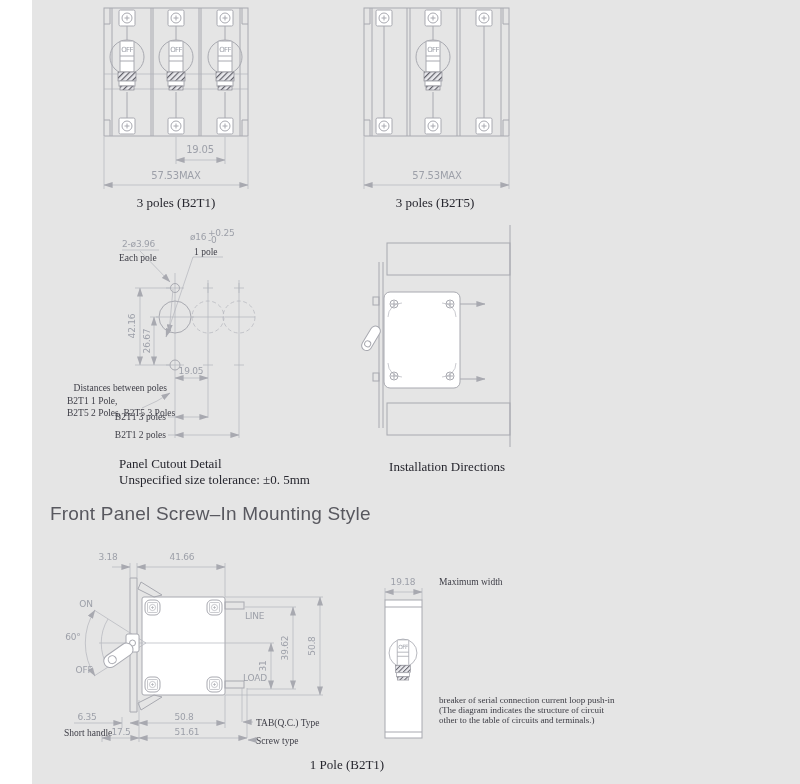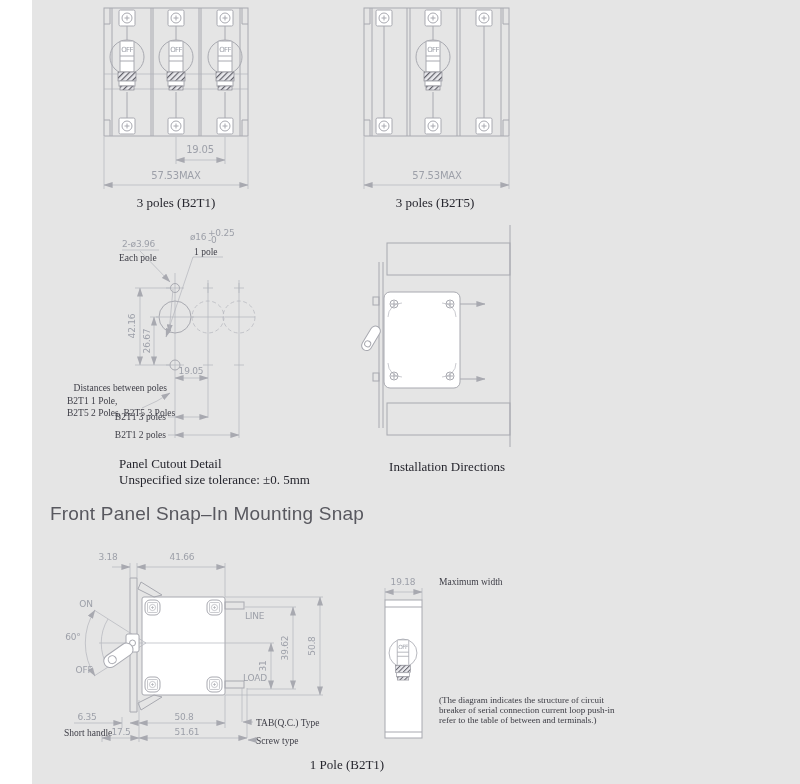--- a/index.html
+++ b/index.html
@@ -330,21 +330,21 @@
     <line x1="18" y1="47" x2="55" y2="47" class="tn" marker-start="url(#ar)" marker-end="url(#ar)"></line>
     <text class="dim" text-anchor="middle" x="36" y="40">19.18</text>
     <text class="lbl" x="72" y="40">Maximum width</text>
     <rect x="18" y="55" width="37" height="138" class="ln wf"></rect>
     <line x1="18" y1="62" x2="55" y2="62" class="ln"></line>
     <line x1="18" y1="187" x2="55" y2="187" class="ln"></line>
     <use href="#breaker-toggle" transform="translate(36,108) scale(0.82)"></use>
   </g>
 </svg>
 
-<div id="heading">Front Panel Snap–In Mounting Snap</div>
+<div id="heading">Front Panel Screw–In Mounting Style</div>
 
 <div id="note">
+  <span>breaker of serial connection current loop push-in</span>
   <span>(The diagram indicates the structure of circuit</span>
-  <span>breaker of serial connection current loop push-in</span>
-  <span>refer to the table of between and terminals.)</span>
+  <span>other to the table of circuits and terminals.)</span>
 </div>
 
 </div>
 
 </body></html>

